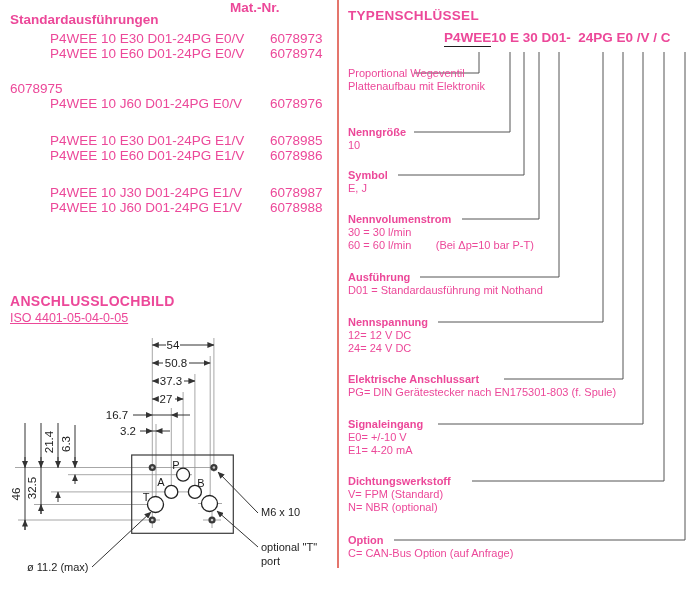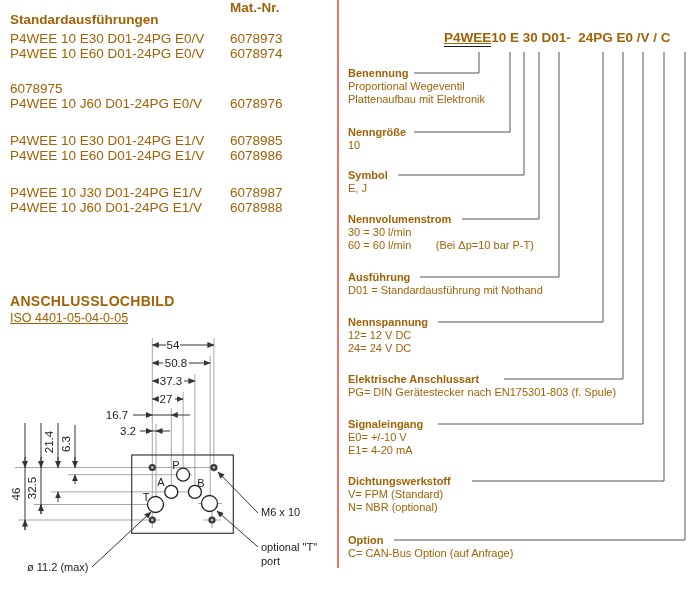--- a/index.html
+++ b/index.html
@@ -1,34 +1,34 @@
 <!DOCTYPE html>
 <html><head>
 <meta charset="utf-8">
 <style>
   html,body{margin:0;padding:0;background:#fff;}
   #page{position:relative;width:700px;height:595px;background:#fff;overflow:hidden;
-        font-family:"Liberation Sans",sans-serif;color:#a16207;}
+        font-family:"Liberation Sans",sans-serif;color:#ec4899;}
   .abs{position:absolute;}
   
   .lt-title{left:10px;top:12px;font-size:13.5px;font-weight:bold;}
   .lt-mat-h{left:230px;top:0;font-size:13.5px;font-weight:bold;}
   .lt-row{left:10px;font-size:13.5px;line-height:15px;display:flex;white-space:pre;}
-  .lt-code{display:inline-block;width:220px;}
+  .lt-code{display:inline-block;width:220px;margin-left:40px;}
   .lt-note{left:10px;top:215px;font-size:13.5px;line-height:15px;}
   
   .dw-title{left:10px;top:293px;font-size:14px;font-weight:bold;letter-spacing:.3px;}
   .dw-sub{left:10px;top:311px;font-size:12.5px;text-decoration:underline;}
   
   .divider{left:337px;top:0;width:2px;height:568px;}
   
   #rpane{left:338px;top:0;width:362px;height:601px;}
   .ts-title{left:10px;top:8px;font-size:13.5px;font-weight:bold;letter-spacing:.3px;}
   .ts-code{left:106px;top:30px;font-size:13.5px;font-weight:bold;white-space:pre;}
-  .ts-code .und{border-bottom:1.6px solid #1c1c1c;padding-bottom:1px;text-decoration:underline;}
+  .ts-code .und{border-bottom:1.6px solid #1c1c1c;padding-bottom:1px;}
   .ts-sec{left:10px;width:350px;font-size:11px;line-height:13px;}
   .ts-h{font-weight:bold;}
   .ts-l{white-space:pre;}
   svg text{font-family:"Liberation Sans",sans-serif;}
 </style>
 </head>
 <body>
 
 <div id="page">
 
@@ -153,39 +153,39 @@
       <text x="261" y="186">M6  x 10</text>
       <text x="261" y="221">optional "T"</text>
       <text x="261" y="235">port</text>
       <text x="27" y="241">ø 11.2 (max)</text>
     </g>
   </svg>
 
   <div class="abs divider" style="background:#e4756c"></div>
 
   <div id="rpane" class="abs">
+    <div class="abs ts-title">TYPENSCHLÜSSEL</div>
     <div class="abs ts-code"><span class="und">P4WEE</span><span>10 E 30 D01-  24PG E0 /V / C</span></div>
 
     <svg class="abs" style="left:0;top:0" width="362" height="601" viewBox="0 0 362 601">
       <g fill="none" stroke="#555" stroke-width="1">
         <polyline points="76,73 141,73 141,52"></polyline>
         <polyline points="76,132 172,132 172,52"></polyline>
         <polyline points="60,175 186,175 186,52"></polyline>
         <polyline points="124,219 201,219 201,52"></polyline>
         <polyline points="82,277 221,277 221,52"></polyline>
         <polyline points="100,322 265,322 265,52"></polyline>
         <polyline points="166,379 285,379 285,52"></polyline>
         <polyline points="100,424 305,424 305,52"></polyline>
         <polyline points="134,481 326,481 326,52"></polyline>
         <polyline points="56,540 347,540 347,52"></polyline>
       </g>
     </svg>
 
     <div class="abs ts-sec" style="top:67px">
-      <div class="ts-h">Benennung</div>
       <div class="ts-l">Proportional Wegeventil</div>
       <div class="ts-l">Plattenaufbau mit Elektronik</div>
     </div>
     <div class="abs ts-sec" style="top:126px">
       <div class="ts-h">Nenngröße</div>
       <div class="ts-l">10</div>
     </div>
     <div class="abs ts-sec" style="top:169px">
       <div class="ts-h">Symbol</div>
       <div class="ts-l">E, J</div>

